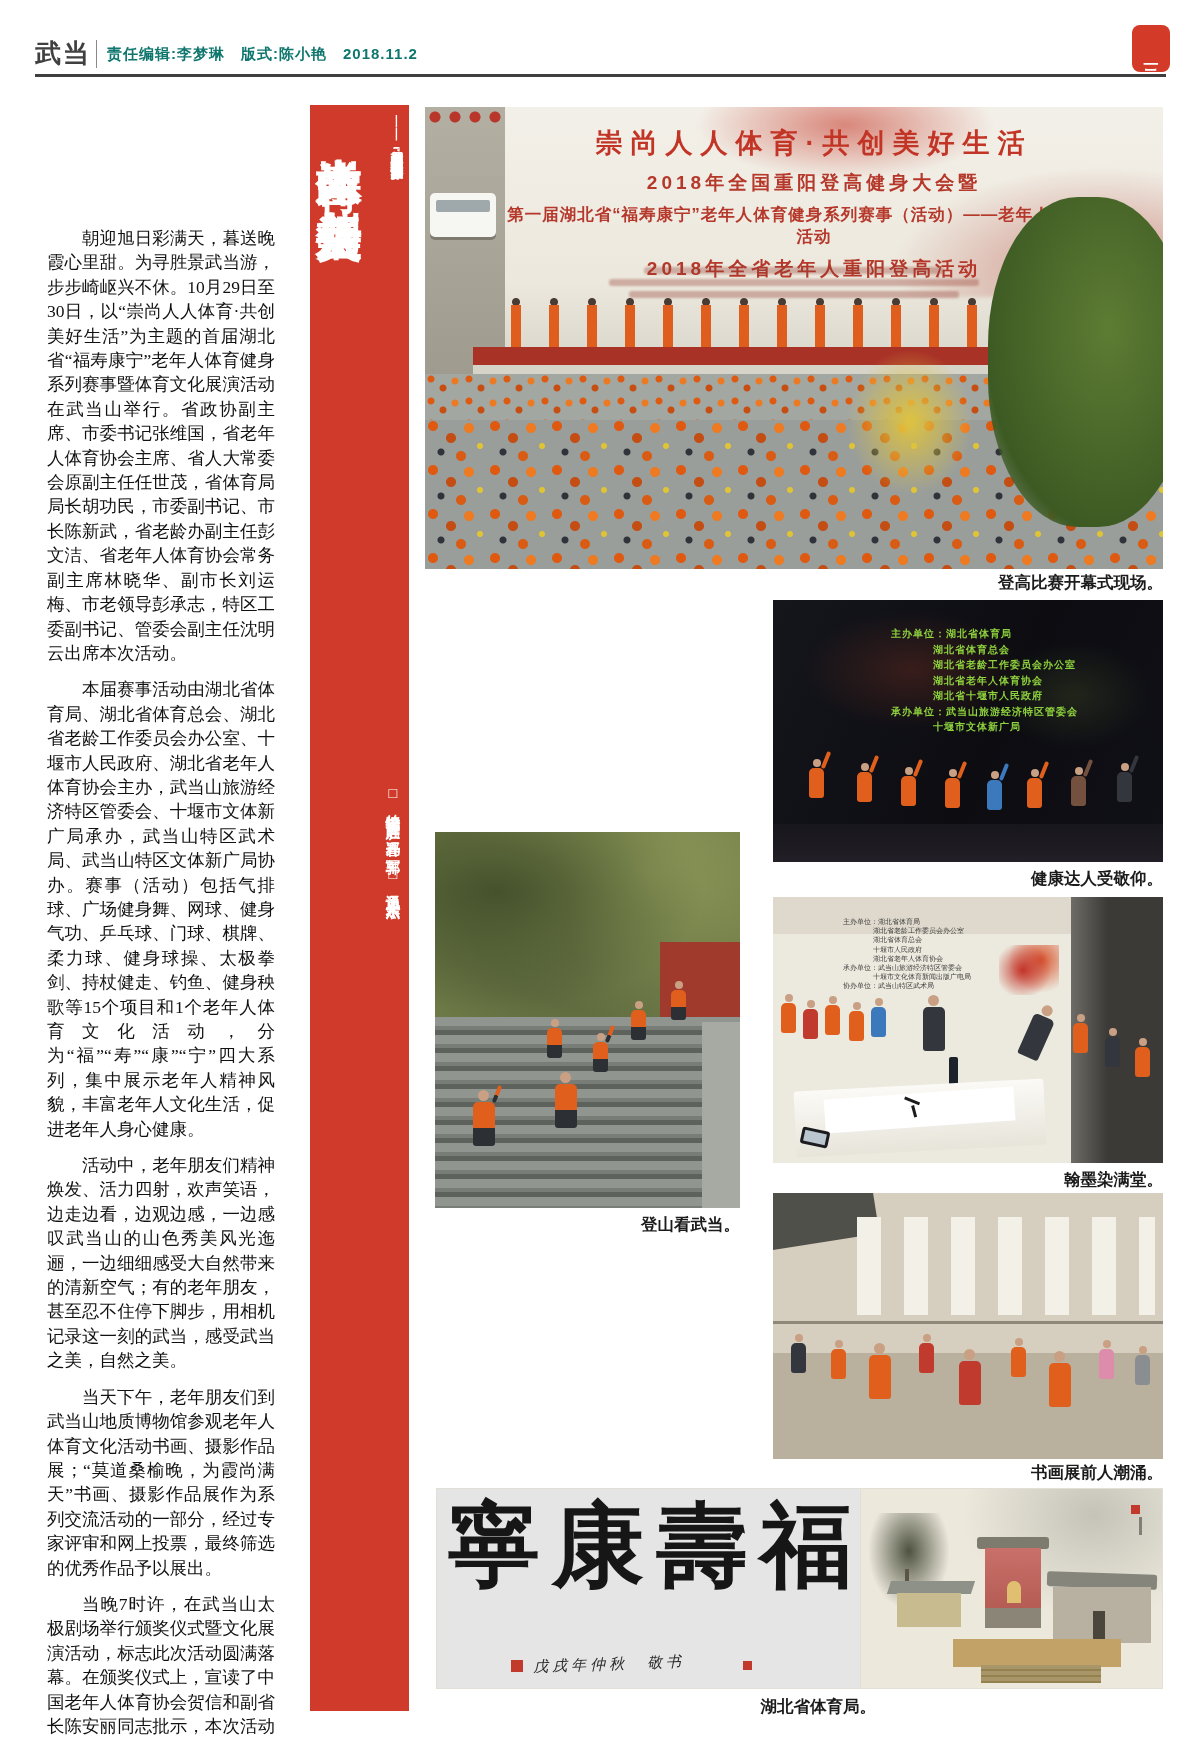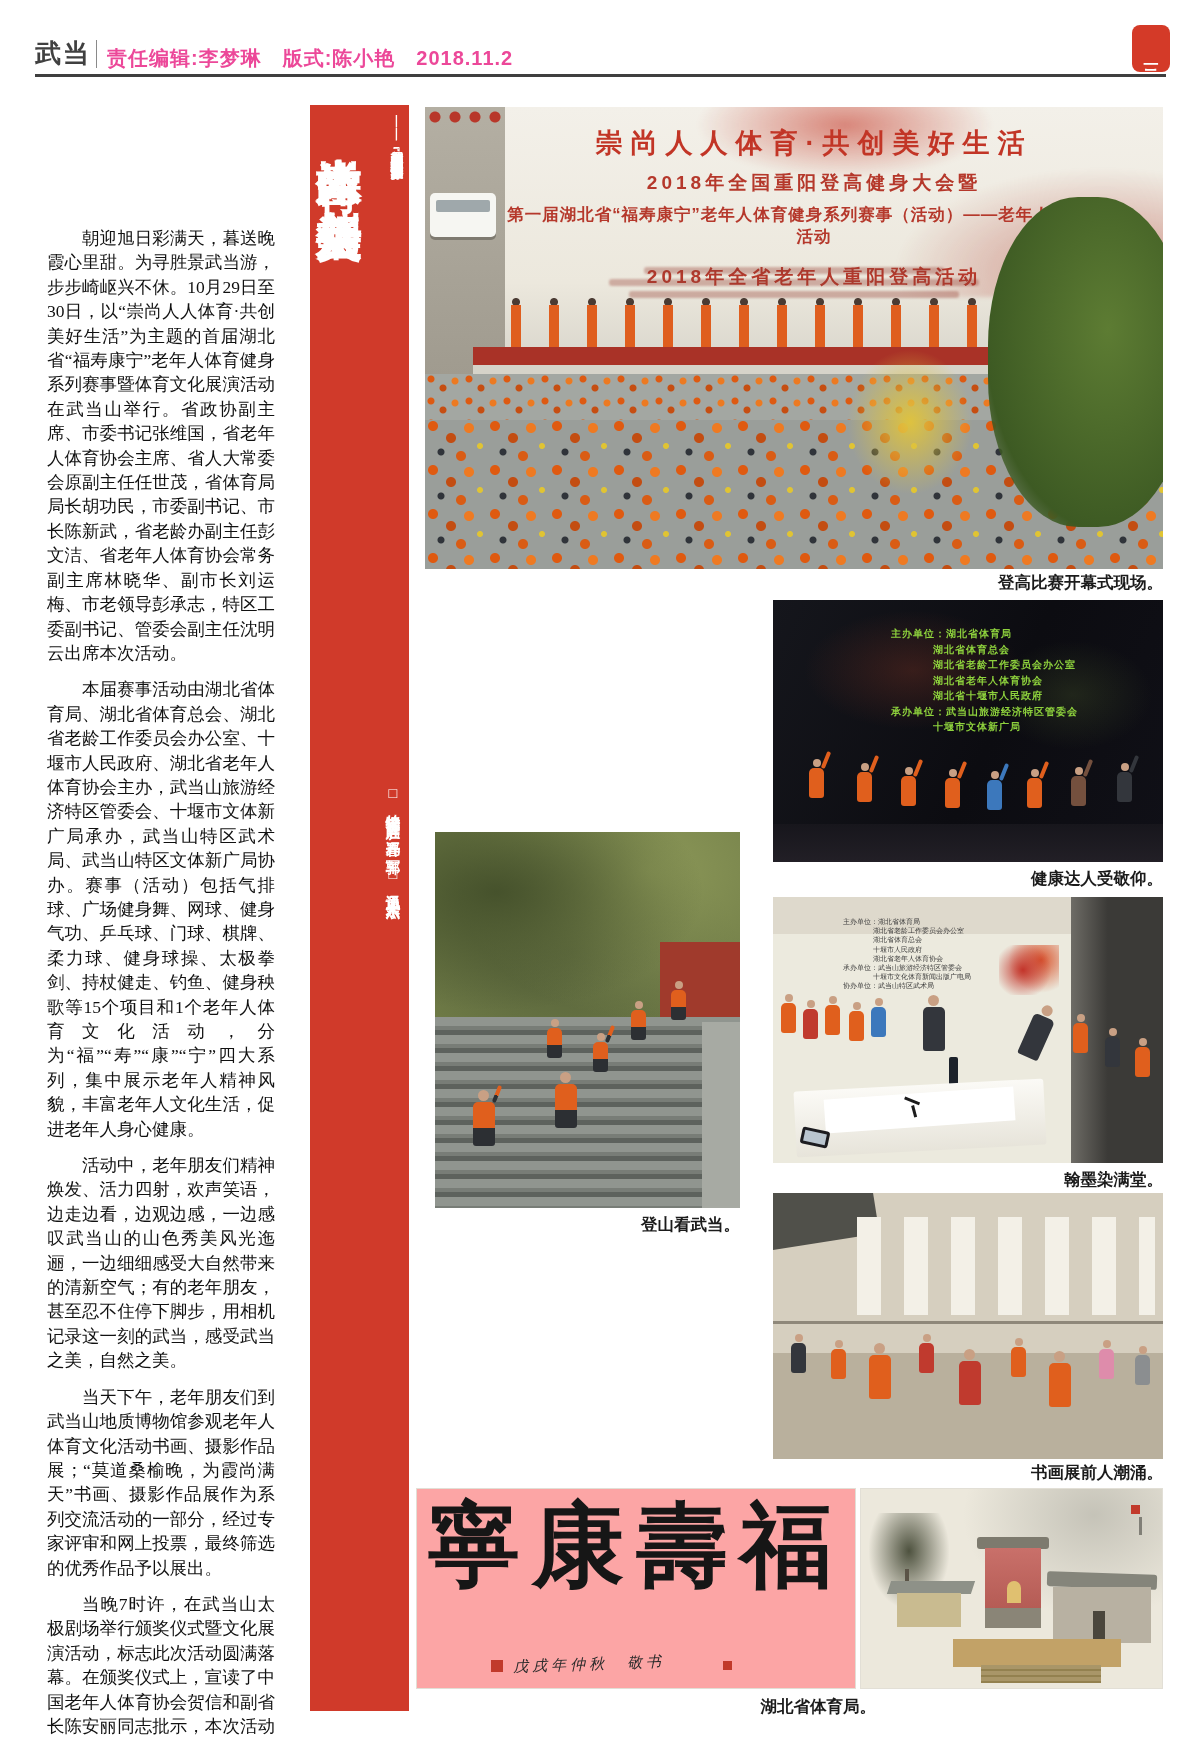--- a/index.html
+++ b/index.html
@@ -3,21 +3,21 @@
 <meta charset="utf-8">
 <style>
   html,body{margin:0;padding:0;background:#888;}
   #page{position:relative;width:1200px;height:1739px;background:#ffffff;margin:0 auto;overflow:hidden;
         font-family:"Liberation Serif", serif;}
   [data-name]{box-sizing:border-box;}
 
   
   .masthead{position:absolute;left:35px;top:36px;font-size:26px;font-weight:900;color:#404040;letter-spacing:2px;}
   .mast-div{position:absolute;left:96px;top:40px;width:1px;height:28px;background:#8a8a8a;}
-  .editor-line{position:absolute;left:107px;top:45px;font-size:20px;font-weight:700;color:#ec4899;
+  .editor-line{position:absolute;left:107px;top:45px;font-size:15px;font-weight:700;color:#0f766e;
                font-family:"Liberation Sans",sans-serif;letter-spacing:1px;}
   .header-rule{position:absolute;left:35px;top:74px;width:1131px;height:3px;background:#3f3f3f;}
   .pagenum-box{position:absolute;left:1132px;top:25px;width:38px;height:47px;background:#d43a28;border-radius:8px;}
   .pagenum-box span{position:absolute;left:0;top:0;width:100%;height:100%;display:flex;align-items:center;justify-content:center;
                     color:#fff;font-size:17px;font-weight:700;writing-mode:vertical-rl;}
 
   
   .headline-block{position:absolute;left:310px;top:105px;width:99px;height:1606px;background:#d03a2a;}
   .headline-title{position:absolute;left:6px;top:16px;writing-mode:vertical-rl;color:#fff;
                   font-size:46px;font-weight:900;letter-spacing:1px;line-height:1.0;}
@@ -46,21 +46,21 @@
   .p1-van{position:absolute;left:5px;top:86px;width:66px;height:44px;background:#f6f6f2;border-radius:5px;box-shadow:0 3px 0 #7e7a70;}
   .p1-van::before{content:"";position:absolute;left:6px;top:7px;width:54px;height:12px;background:#9fa8ab;border-radius:2px;}
   .p1-splash{position:absolute;left:270px;top:-18px;width:300px;height:90px;
       background:radial-gradient(ellipse at 50% 40%,rgba(195,48,32,.55),rgba(195,48,32,0) 70%);filter:blur(2px);}
   .p1-ridge{position:absolute;right:-30px;top:60px;width:300px;height:130px;
       background:radial-gradient(ellipse at 70% 80%,rgba(170,40,30,.45),rgba(170,40,30,0) 70%);filter:blur(2px);}
   .p1-banner{position:absolute;left:80px;right:40px;top:18px;text-align:center;color:#c23526;}
   .p1-b1{font-size:27px;font-weight:900;letter-spacing:8px;font-family:"Liberation Sans",sans-serif;}
   .p1-b2{margin-top:9px;font-size:19px;font-weight:900;letter-spacing:4px;font-family:"Liberation Sans",sans-serif;color:#b5382b;}
   .p1-b3{margin-top:8px;font-size:16.5px;font-weight:900;letter-spacing:1px;font-family:"Liberation Sans",sans-serif;color:#b5382b;}
-  .p1-b4{margin-top:16px;font-size:19px;font-weight:900;letter-spacing:4px;font-family:"Liberation Sans",sans-serif;color:#b5382b;}
+  .p1-b4{margin-top:8px;font-size:19px;font-weight:900;letter-spacing:4px;font-family:"Liberation Sans",sans-serif;color:#b5382b;}
   .p1-blur1,.p1-blur2,.p1-blur3{position:absolute;left:50%;transform:translateX(-50%);height:7px;border-radius:3px;
       background:rgba(150,60,48,.35);filter:blur(1px);}
   .p1-blur1{top:160px;width:300px;} .p1-blur2{top:172px;width:370px;} .p1-blur3{top:184px;width:330px;}
   .p1-stagefolk{position:absolute;left:70px;right:50px;top:198px;height:42px;
       background:repeating-linear-gradient(90deg,rgba(0,0,0,0) 0 16px,#df5e1e 16px 26px,rgba(0,0,0,0) 26px 38px);}
   .p1-heads{position:absolute;left:70px;right:50px;top:190px;height:10px;
       background-image:radial-gradient(circle at 21px 5px,#4a3b33 0 3.5px,rgba(0,0,0,0) 4.5px);background-size:38px 10px;}
   .p1-carpet{position:absolute;left:48px;right:26px;top:240px;height:18px;background:#a93227;}
   .p1-stagefront{position:absolute;left:48px;right:26px;top:258px;height:9px;background:#d6d3c9;}
   .p1-crowd-far{position:absolute;left:0;right:0;top:267px;height:46px;background-color:#a3a7a2;
@@ -124,21 +124,21 @@
   .p4-phone::before{content:"";position:absolute;left:3px;top:3px;width:22px;height:11px;background:#b9c5cf;}
 
   
   .ph5{left:773px;top:1193px;width:390px;height:266px;background:linear-gradient(#d6cfbf 0 60%,#b9b09d 60% 100%);}
   .p5-corner{position:absolute;left:-18px;top:-16px;width:120px;height:66px;background:#50504a;transform:rotate(-9deg);}
   .p5-scrolls{position:absolute;left:84px;right:8px;top:24px;height:98px;
       background:repeating-linear-gradient(90deg,#f3f0e7 0 24px,rgba(0,0,0,0) 24px 47px);}
   .p5-rail2{position:absolute;left:0;right:0;top:128px;height:3px;background:#8f887a;}
 
   
-  .ph6{left:416px;top:1488px;width:440px;height:201px;background:#fca5a5;border:1px solid #e2dfd6;}
+  .ph6{left:436px;top:1488px;width:440px;height:201px;background:#e5e5e5;border:1px solid #e2dfd6;}
   .p6-chars{position:absolute;left:0;right:0;top:0;text-align:center;font-size:92px;font-weight:900;
       letter-spacing:12px;color:#161616;font-family:"Liberation Serif",serif;line-height:1.25;}
   .p6-sign{position:absolute;left:96px;bottom:14px;font-size:15px;color:#2a2a2a;font-style:italic;transform:rotate(-2deg);letter-spacing:4px;}
   .p6-seal1{position:absolute;left:74px;bottom:16px;width:12px;height:12px;background:#c13a2b;}
   .p6-seal2{position:absolute;left:306px;bottom:18px;width:9px;height:9px;background:#c13a2b;}
 
   
   .ph7{left:860px;top:1488px;width:303px;height:201px;background:#ece8dc;border:1px solid #e2dfd6;}
   .p7-mount{position:absolute;right:-20px;top:0;width:220px;height:130px;
       background:radial-gradient(ellipse at 60% 20%,rgba(150,150,140,.45),rgba(150,150,140,0) 70%);}

